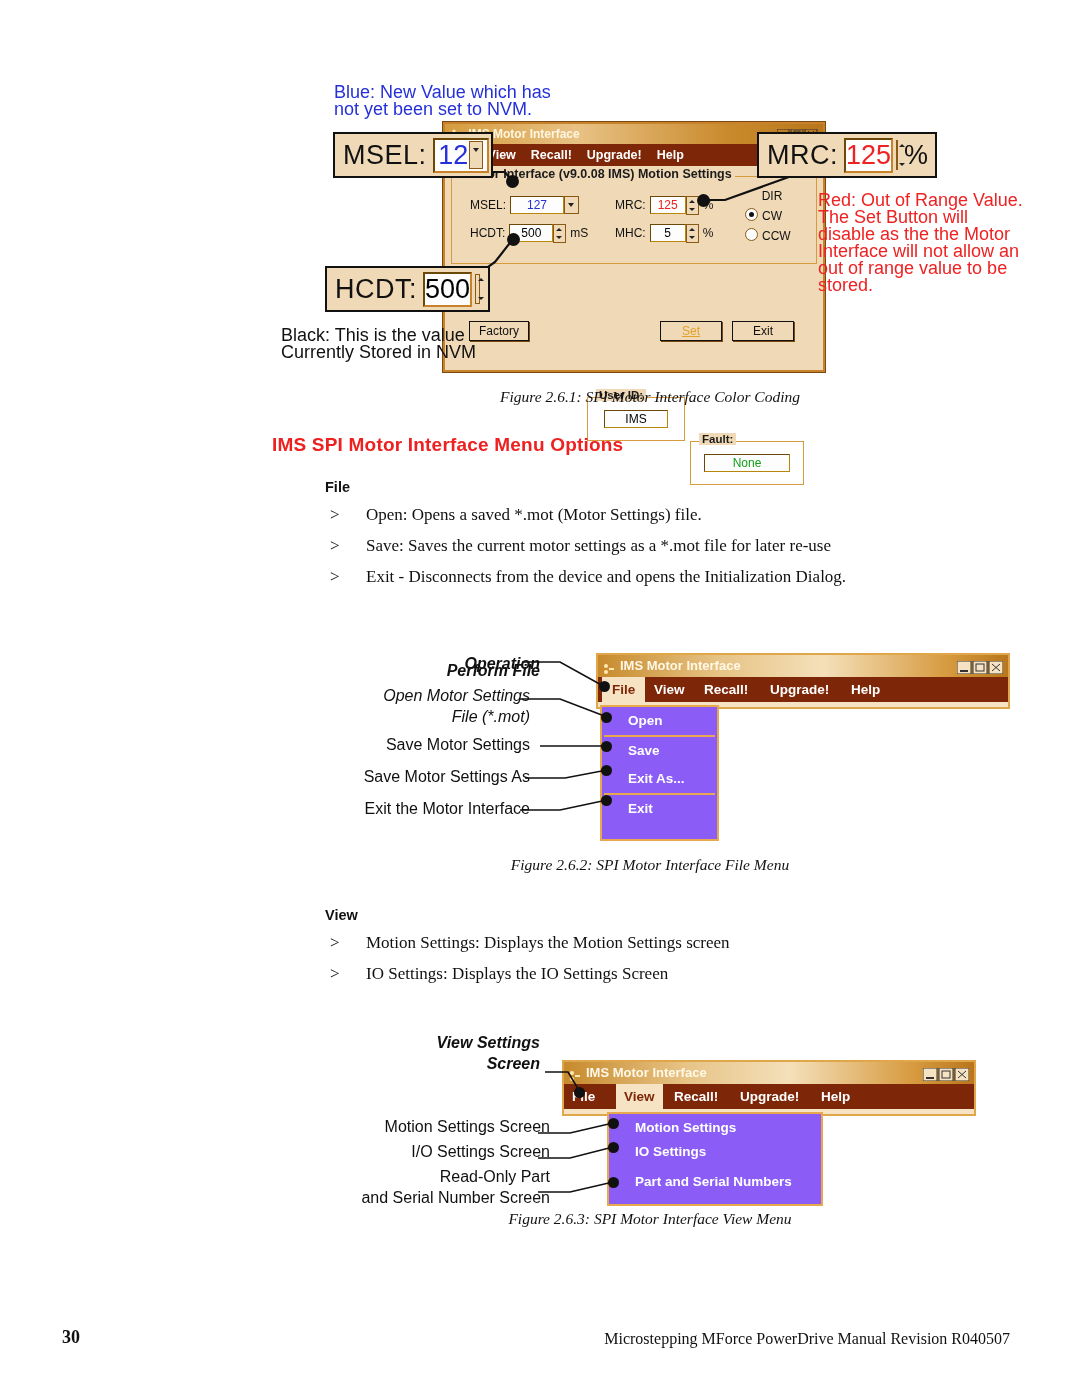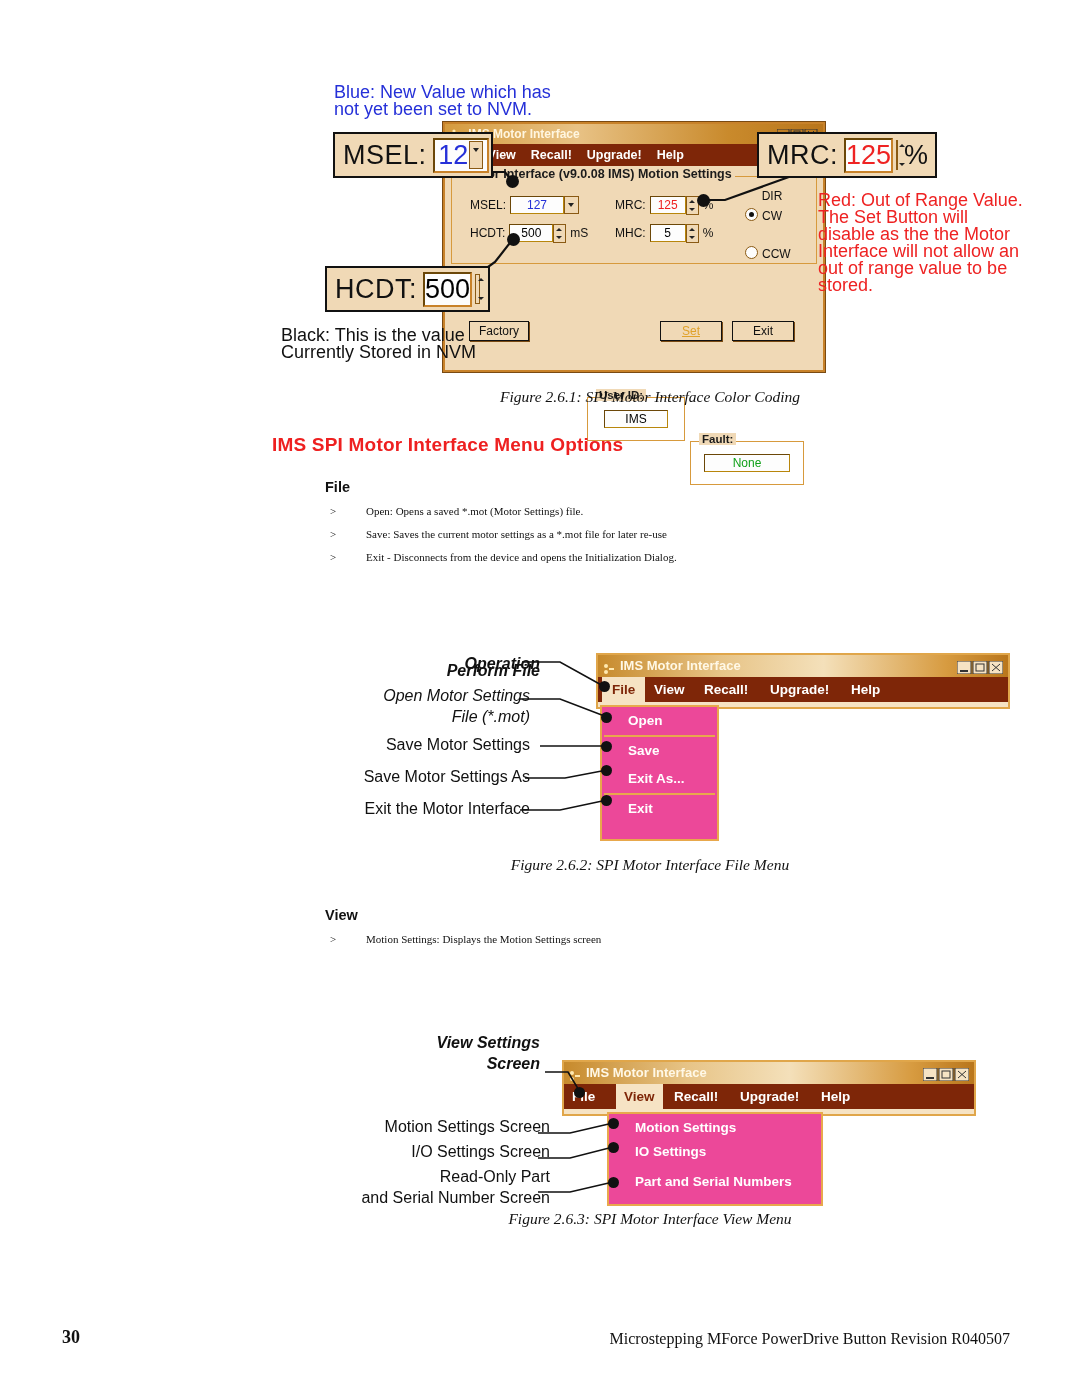--- a/index.html
+++ b/index.html
@@ -107,40 +107,40 @@
   
   .figcap{
     font-family:"Liberation Serif",serif;font-style:italic;font-size:15.5px;color:#111;
     text-align:center;
   }
   .h-red{
     font-family:"Liberation Sans",sans-serif;font-weight:bold;font-size:19px;color:#ee2020;
     letter-spacing:0.2px;
   }
   .h-sub{font-family:"Liberation Sans",sans-serif;font-weight:bold;font-size:14.5px;color:#111;}
-  .bullet-row{font-family:"Liberation Serif",serif;font-size:11px;color:#111;}
+  .bullet-row{font-family:"Liberation Serif",serif;font-size:17px;color:#111;}
   .bullet-mark{display:inline-block;width:36px;}
 
   
   .miniwin{position:absolute;background:#f6e3c4;border:2px solid #e0a64a;}
   .mini-title{
     height:22px;
     background:linear-gradient(to right,#c78a2c 0%,#e7c487 30%,#f4e0ba 55%,#d79b40 85%,#b9761c 100%);
     color:#fff8e6;font-family:"Liberation Sans",sans-serif;font-size:13px;font-weight:bold;
     line-height:22px;padding-left:22px;position:relative;
   }
   .mini-title .wb{position:absolute;right:5px;top:4px;}
   .mini-menu{
     height:25px;background:#7e2608;position:relative;
     font-family:"Liberation Sans",sans-serif;font-size:13.5px;font-weight:bold;color:#ffffff;
   }
   .mini-menu .mi{position:absolute;top:0;line-height:25px;}
   .mini-menu .mi.sel{background:#f6e3c4;color:#7e2608;}
   .dropdown{
-    position:absolute;background:#ec4899;border:2px solid #e8a84c;
+    position:absolute;background:#8b5cf6;border:2px solid #e8a84c;
     font-family:"Liberation Sans",sans-serif;font-size:13.5px;font-weight:bold;color:#ffffff;
   }
   .dd-item{line-height:24px;padding-left:26px;white-space:nowrap;}
   .dd-sep{height:2px;background:#e8a84c;margin:2px 2px;}
   .anno{
     font-family:"Liberation Sans",sans-serif;font-size:16px;color:#111;text-align:right;line-height:21px;
   }
   .anno.bold-ital{font-weight:bold;font-style:italic;}
 
   
@@ -191,21 +191,21 @@
         <div class="abs" style="left:163px;top:18px;">
           <span class="fld-lbl">MRC:</span>
           <span class="txtbox" style="width:30px;color:#ee2222;">125</span><span class="spin"></span>
           <span class="fld-lbl">%</span>
         </div>
         <div class="abs" style="left:285px;top:12px;text-align:center;width:70px;">
           <div class="fld-lbl">DIR</div>
           <div style="text-align:left;padding-left:8px;margin-top:3px;">
             <span class="radio on"></span><span class="fld-lbl">CW</span>
           </div>
-          <div style="text-align:left;padding-left:8px;margin-top:20px;">
+          <div style="text-align:left;padding-left:8px;margin-top:2px;">
             <span class="radio"></span><span class="fld-lbl">CCW</span>
           </div>
         </div>
         <div class="abs" style="left:18px;top:46px;">
           <span class="fld-lbl">HCDT:</span>
           <span class="txtbox" style="width:38px;">500</span><span class="spin"></span>
           <span class="fld-lbl">mS</span>
         </div>
         <div class="abs" style="left:163px;top:46px;">
           <span class="fld-lbl">MHC:</span>
@@ -359,20 +359,23 @@
   </div>
 
   <div class="abs figcap" style="left:380px;top:856px;width:540px;">Figure 2.6.2: SPI Motor Interface File Menu</div>
 
   <div class="abs h-sub" style="left:325px;top:907px;">View</div>
 
   <div class="abs" style="left:330px;top:933px;width:620px;">
     <div class="bullet-row" style="margin-bottom:11px;">
       <span class="bullet-mark">&gt;</span><span>Motion Settings: Displays the Motion Settings screen</span>
     </div>
+    <div class="bullet-row" style="margin-bottom:11px;">
+      <span class="bullet-mark">&gt;</span><span>IO Settings: Displays the IO Settings Screen</span>
+    </div>
   </div>
 
   <div class="abs" style="left:0;top:1020px;width:1080px;height:200px;">
 
     <div class="abs anno bold-ital" style="left:320px;top:12px;width:220px;">
       <span>View Settings</span>
     </div>
     <div class="abs anno bold-ital" style="left:320px;top:33px;width:220px;">
       <span>Screen</span>
     </div>
@@ -434,15 +437,15 @@
     </svg>
     <div class="dot" style="left:574px;top:67px;width:11px;height:11px;"></div>
     <div class="dot" style="left:608px;top:98px;width:11px;height:11px;"></div>
     <div class="dot" style="left:608px;top:122px;width:11px;height:11px;"></div>
     <div class="dot" style="left:608px;top:157px;width:11px;height:11px;"></div>
   </div>
 
   <div class="abs figcap" style="left:380px;top:1210px;width:540px;">Figure 2.6.3: SPI Motor Interface View Menu</div>
 
   <div class="abs pgnum" style="left:62px;top:1327px;">30</div>
-  <div class="abs footer-txt" style="left:0;top:1330px;width:1010px;text-align:right;">Microstepping MForce PowerDrive Button Revision R040507</div>
+  <div class="abs footer-txt" style="left:0;top:1330px;width:1010px;text-align:right;">Microstepping MForce PowerDrive Manual Revision R040507</div>
 
 </div>
 
 </body></html>

